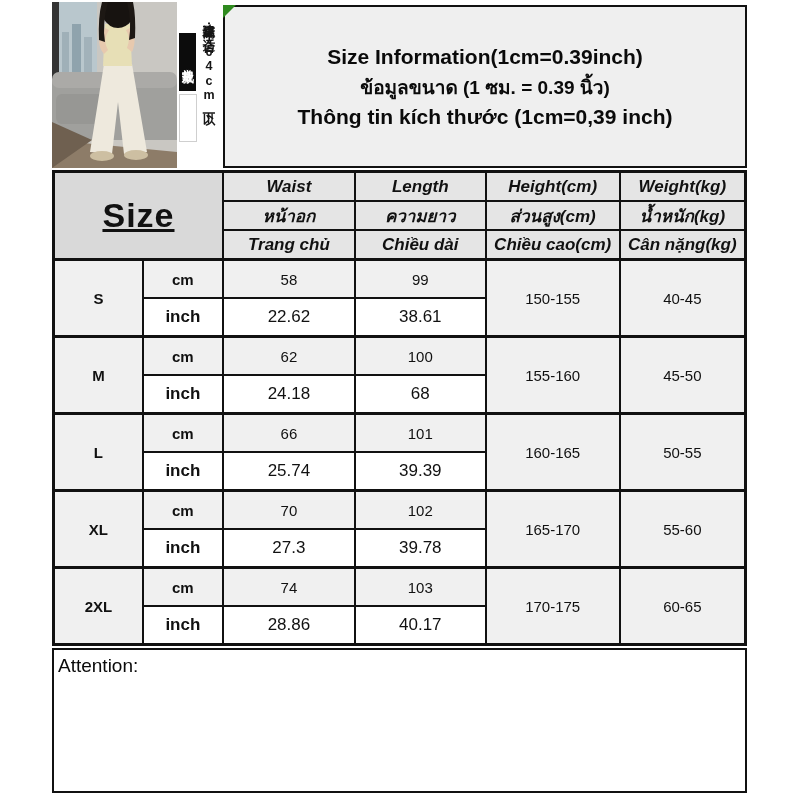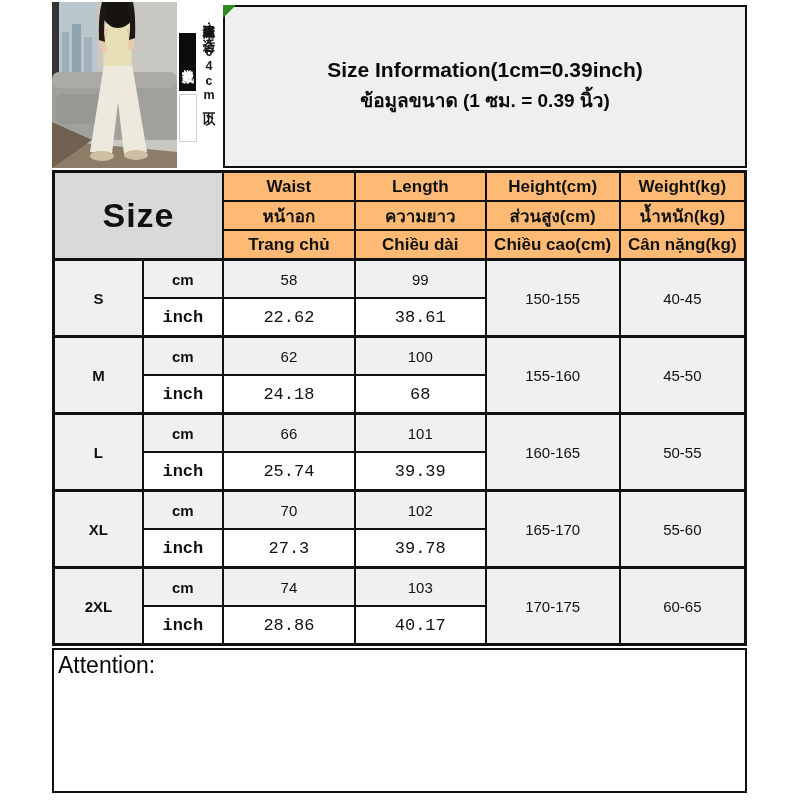--- a/index.html
+++ b/index.html
@@ -55,38 +55,38 @@
     border:3px solid #111;
   }
   .size-table th,.size-table td{
     border:2px solid #111;text-align:center;vertical-align:middle;
     padding:0;overflow:hidden;
   }
   .col-size{width:88px;}  .col-unit{width:79px;}
   .col-waist{width:130px;}.col-length{width:129px;}
   .col-height{width:132px;}.col-weight{width:124px;}
 
-  .hdr-cell{background:#fdba74;font-weight:bold;font-size:17px;height:27px;}
+  .hdr-cell{background:#e5e5e5;font-weight:bold;font-size:17px;height:27px;font-style:italic;}
   .hdr-size{
-    background:#d9d9d9;font-weight:bold;font-size:34px;letter-spacing:1px;
+    background:#d9d9d9;font-weight:bold;font-size:34px;letter-spacing:1px;text-decoration:underline;
   }
   .size-cell{background:#d9d9d9;font-weight:bold;font-size:18px;}
   .unit-cell{font-weight:bold;font-size:17px;}
   .cm-row td{height:36px;background:#f0f0f0;font-size:15px;}
-  .inch-row td{height:36px;background:#ffffff;font-size:17px;font-family:Liberation Mono, monospace;}
+  .inch-row td{height:36px;background:#ffffff;font-size:17px;}
   .merge-cell{background:#f0f0f0 !important;font-size:17px;font-weight:normal;}
   tr.group-start td,tr.group-start th{border-top-width:3px;}
 
   
   .attention-box{
     left:52px;top:648px;width:695px;height:145px;
     background:#ffffff;border:2px solid #111;box-sizing:border-box;
     padding:3px 6px 0 4px;
   }
-  .attention-box p{margin:0;font-size:23px;line-height:25px;color:#0a0a0a;}
+  .attention-box p{margin:0;font-size:19px;line-height:25px;color:#0a0a0a;}
 </style>
 </head>
 <body>
 
 <div class="abs photo">
   <svg width="125" height="166" viewBox="0 0 125 166" xmlns="http://www.w3.org/2000/svg">
 
     <rect x="0" y="0" width="125" height="166" fill="#c9c7c2"></rect>
 
     <rect x="0" y="0" width="7" height="120" fill="#343434"></rect>
@@ -124,20 +124,21 @@
 <div class="abs label-strip">
   <div class="badge">常规款</div>
   <div class="badge-blank"></div>
   <div class="height-note">建议身高：适合164cm以下</div>
 </div>
 
 <div class="abs title-box">
   <div class="corner-fold"></div>
   <div class="title-l1">Size Information(1cm=0.39inch)</div>
   <div class="title-l2">ข้อมูลขนาด (1 ซม. = 0.39 นิ้ว)</div>
+  <div class="title-l3">Thông tin kích thước (1cm=0,39 inch)</div>
 </div>
 
 <div class="abs size-table-wrap">
 <table class="size-table">
   <colgroup>
     <col class="col-size">
         <col class="col-unit">
         <col class="col-waist">
     <col class="col-length">
         <col class="col-height">

